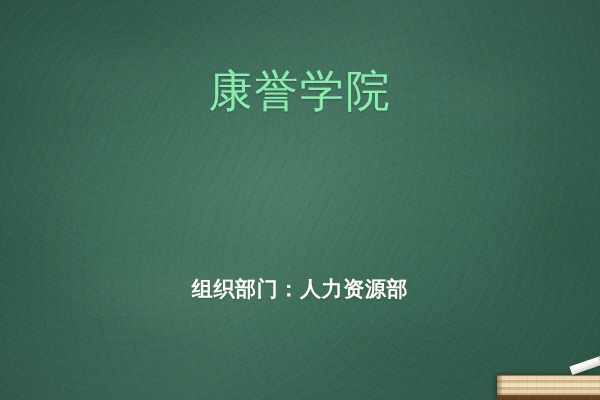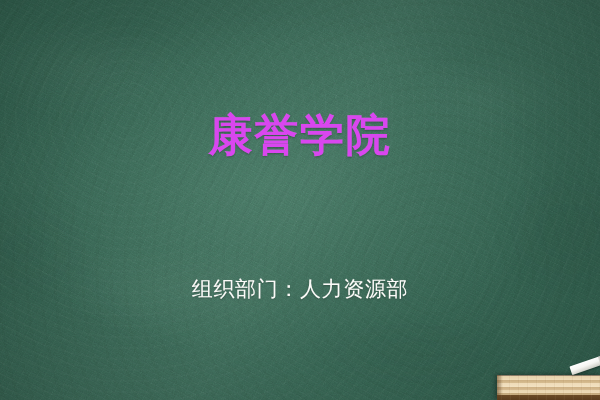--- a/index.html
+++ b/index.html
@@ -112,28 +112,27 @@
     position: absolute;
     inset: 0;
     z-index: 5;
     text-align: center;
   }
 
   .title-line {
     position: absolute;
     left: 0;
     right: 0;
-    color: #d946ef;
-    font-weight: bold;
+    color: #86efac;
+    font-weight: normal;
     letter-spacing: 0.02em;
     white-space: nowrap;
     text-shadow:
       0 1px 2px rgba(0,0,0,0.30),
       0 0 1px rgba(255,255,255,0.35);
-    margin-top: 44px;
   }
 
   #title-line-1 {
     top: 66px;
     font-size: 44px;
     line-height: 50px;
     letter-spacing: 0.04em;
   }
 
   #title-line-2 {
@@ -144,21 +143,21 @@
   }
 
   #subtitle {
     position: absolute;
     left: 0;
     right: 0;
     top: 276px;
     color: #fbfbf8;
     font-size: 21px;
     line-height: 26px;
-    font-weight: normal;
+    font-weight: bold;
     letter-spacing: 0.03em;
     white-space: nowrap;
     text-shadow:
       0 1px 2px rgba(0,0,0,0.28),
       0 0 1px rgba(255,255,255,0.30);
   }
 
   
   .ledge {
     position: absolute;

